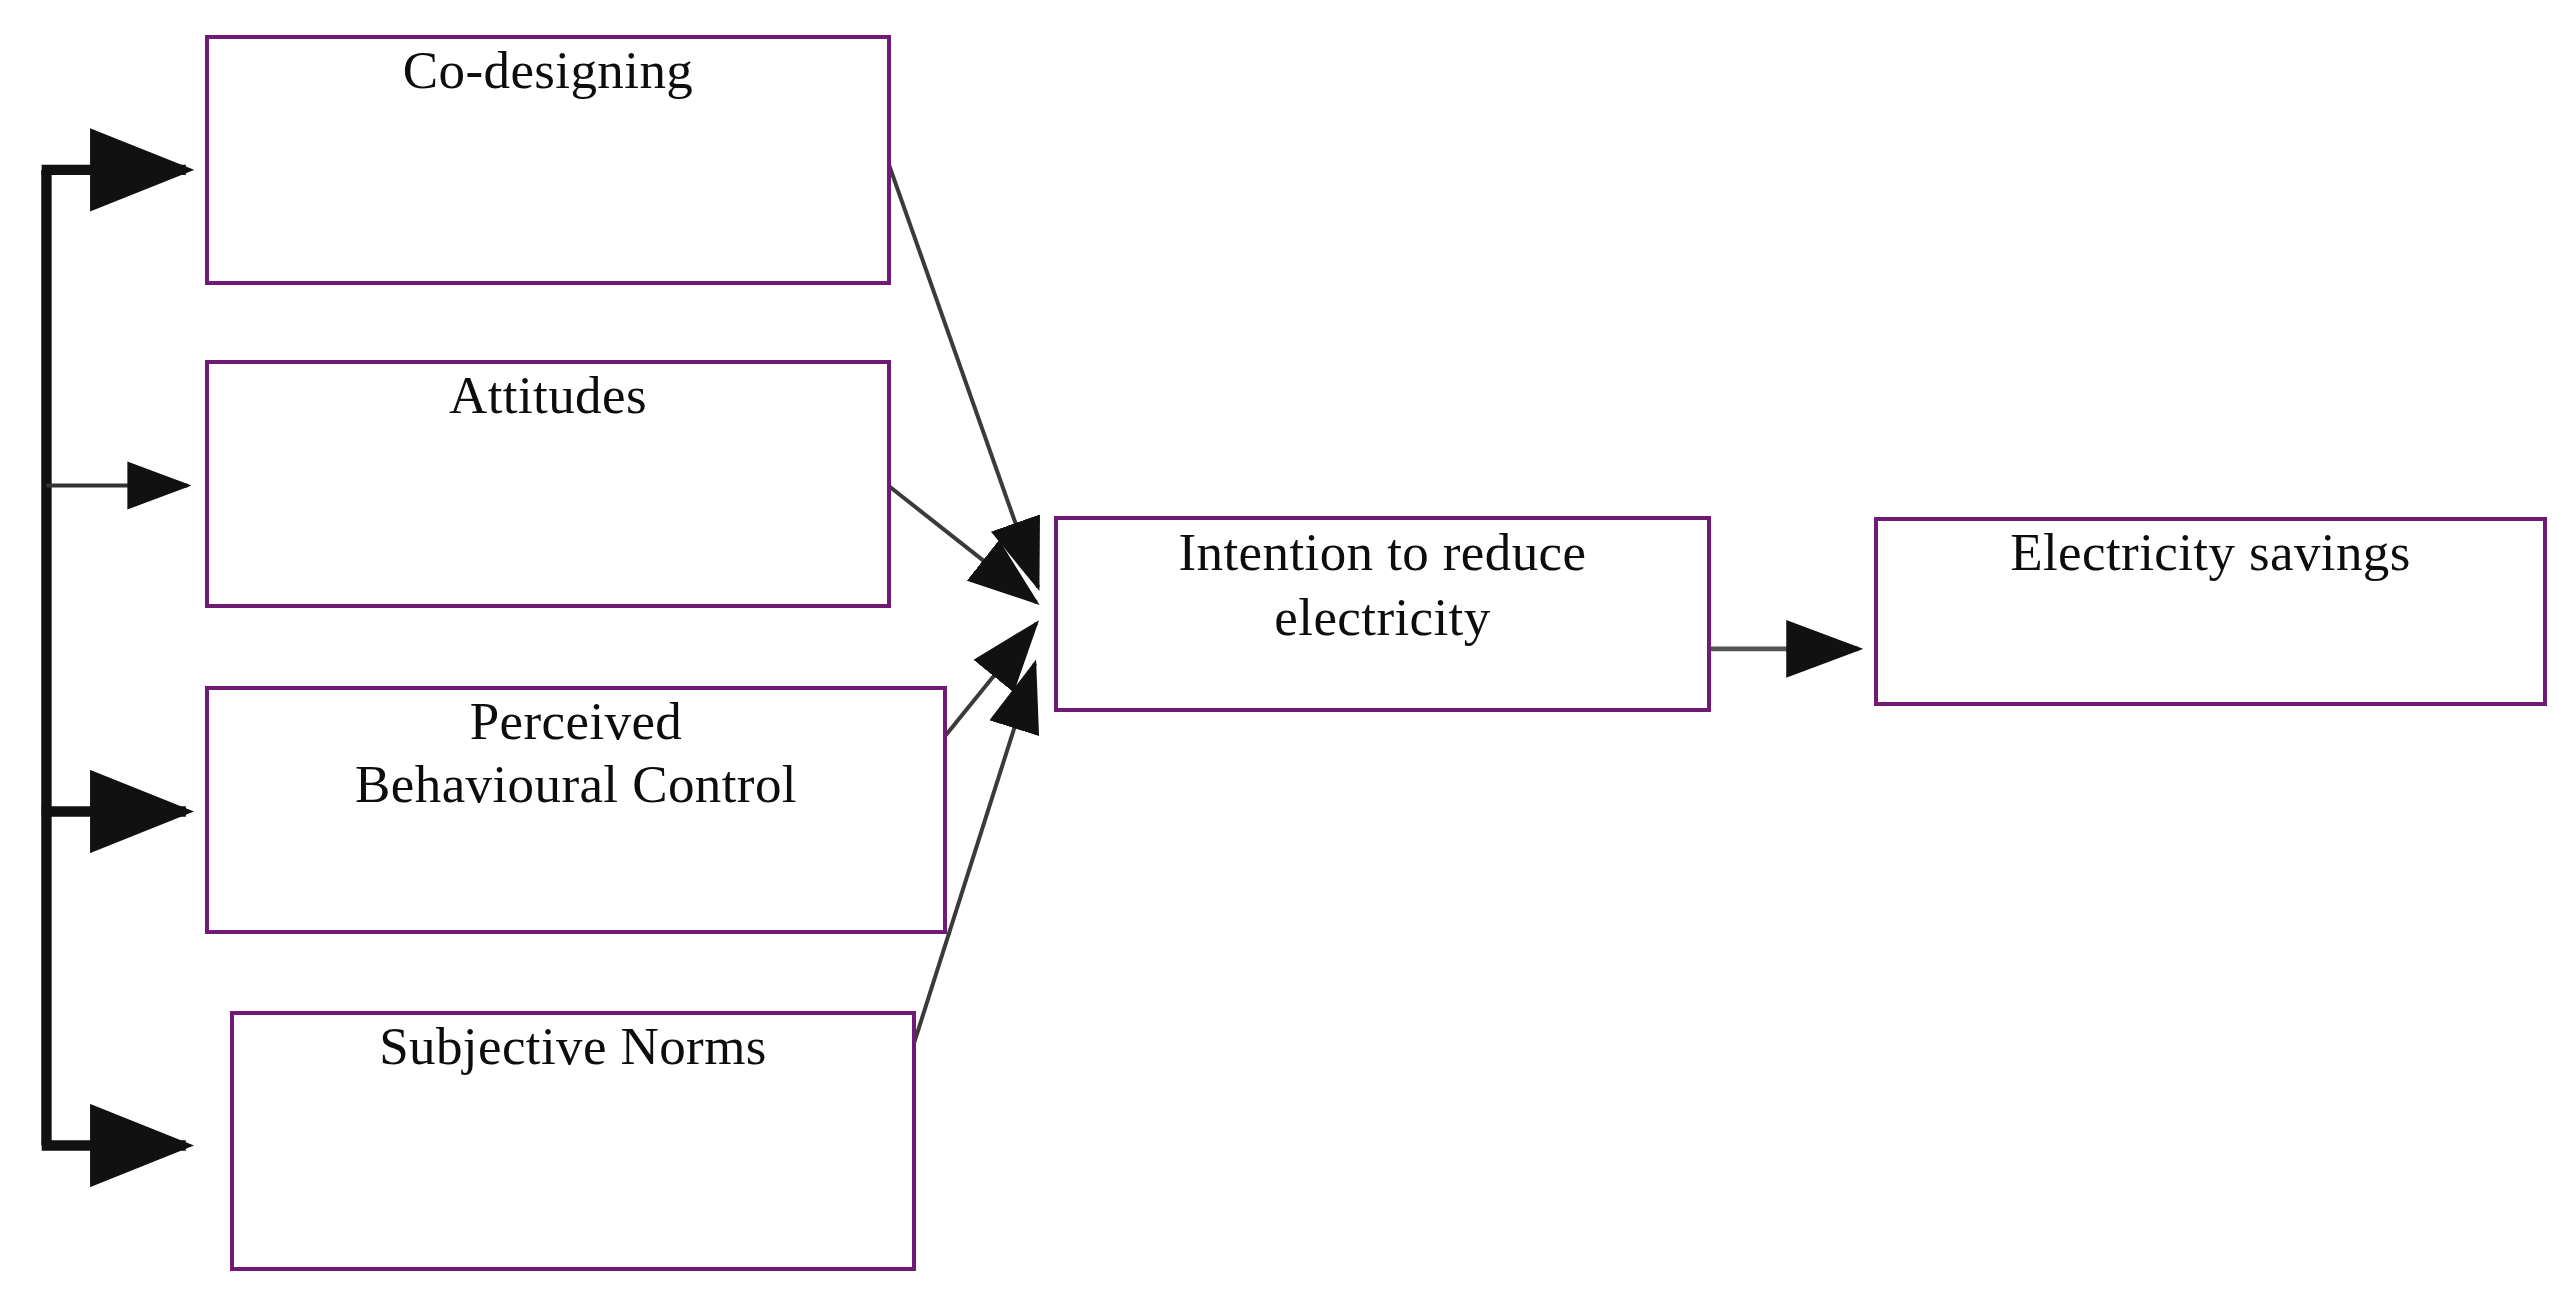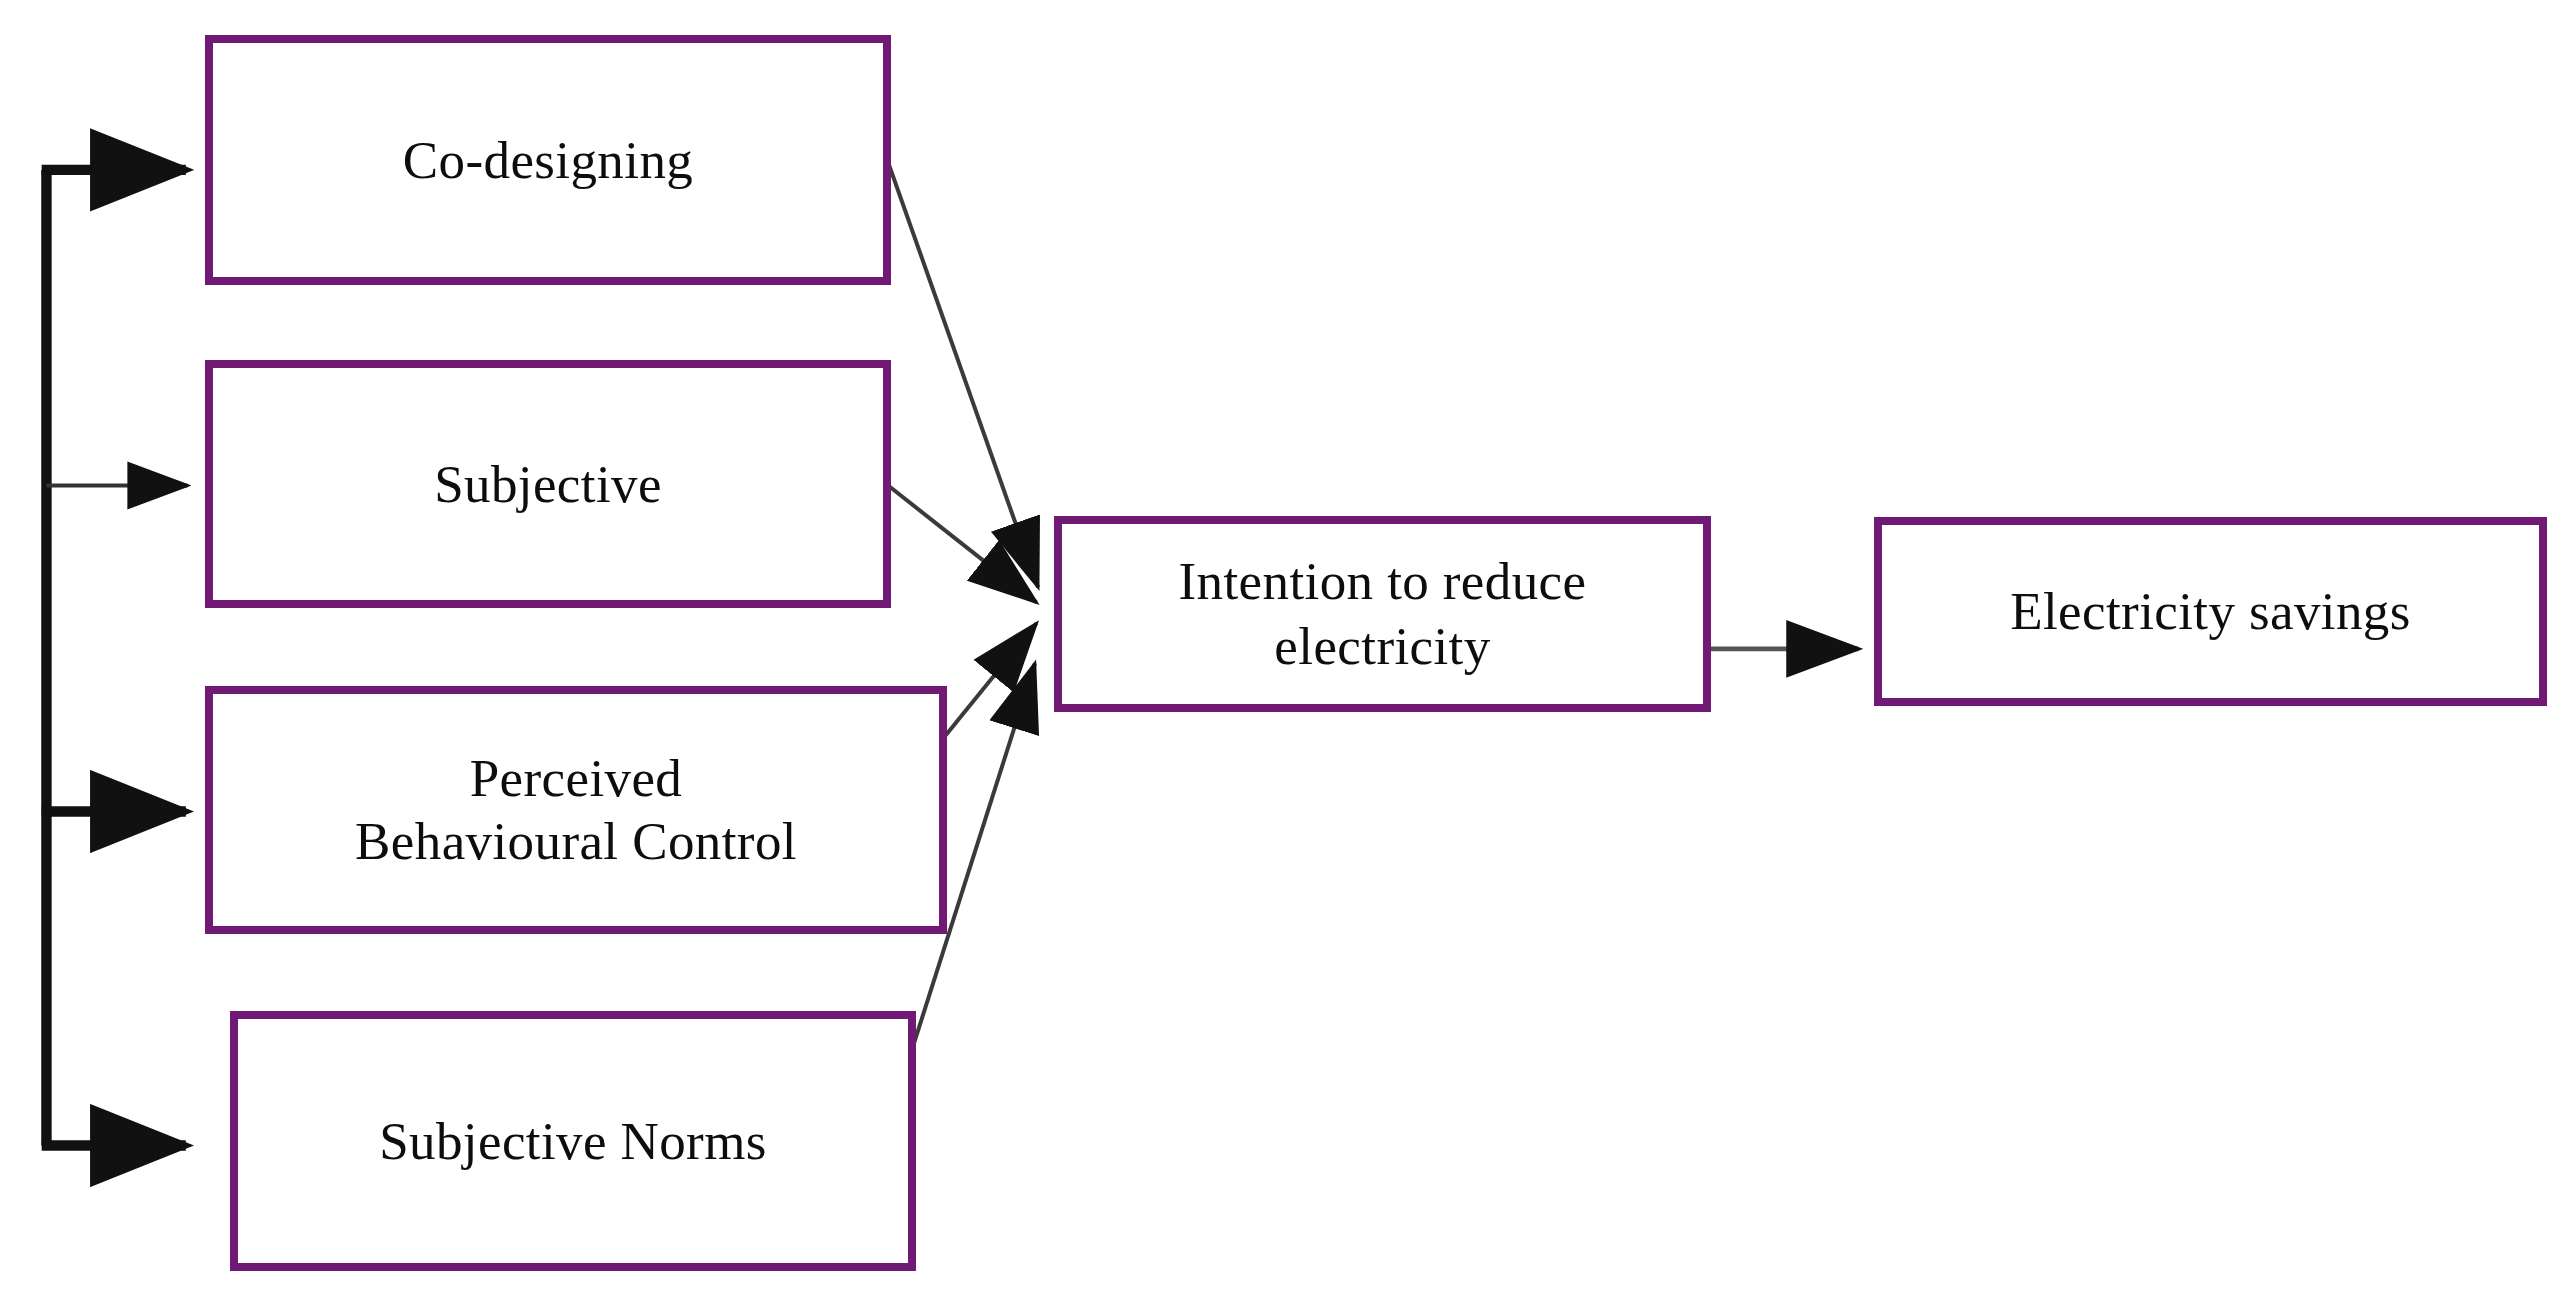--- a/index.html
+++ b/index.html
@@ -20,24 +20,24 @@
   #diagram-svg {
     position: absolute;
     left: 0;
     top: 0;
     width: 2576px;
     height: 1301px;
   }
   .node-box {
     position: absolute;
     box-sizing: border-box;
-    border: 8px solid #701a75;
+    border: 4px solid #701a75;
     background: #ffffff;
     display: flex;
-    align-items: center;
+    align-items: flex-start;
     justify-content: center;
     text-align: center;
   }
   .node-label {
     font-family: "Liberation Serif", "DejaVu Serif", serif;
     font-size: 53px;
     line-height: 1.18;
     color: #0d0d0d;
     white-space: pre-line;
     letter-spacing: 0.4px;
@@ -110,21 +110,21 @@
     <g>
       <path d="M2136,810 L2320,810" fill="none" stroke="#555555" stroke-width="6" marker-end="url(#arrow-thin)"></path>
     </g>
   </svg>
 
   <div class="node-box" id="node-codesigning">
     <span class="node-label">Co-designing</span>
   </div>
 
   <div class="node-box" id="node-attitudes">
-    <span class="node-label">Subjective</span>
+    <span class="node-label">Attitudes</span>
   </div>
 
   <div class="node-box" id="node-pbc">
     <span class="node-label">Perceived
 Behavioural Control</span>
   </div>
 
   <div class="node-box" id="node-subjective-norms">
     <span class="node-label">Subjective  Norms</span>
   </div>

